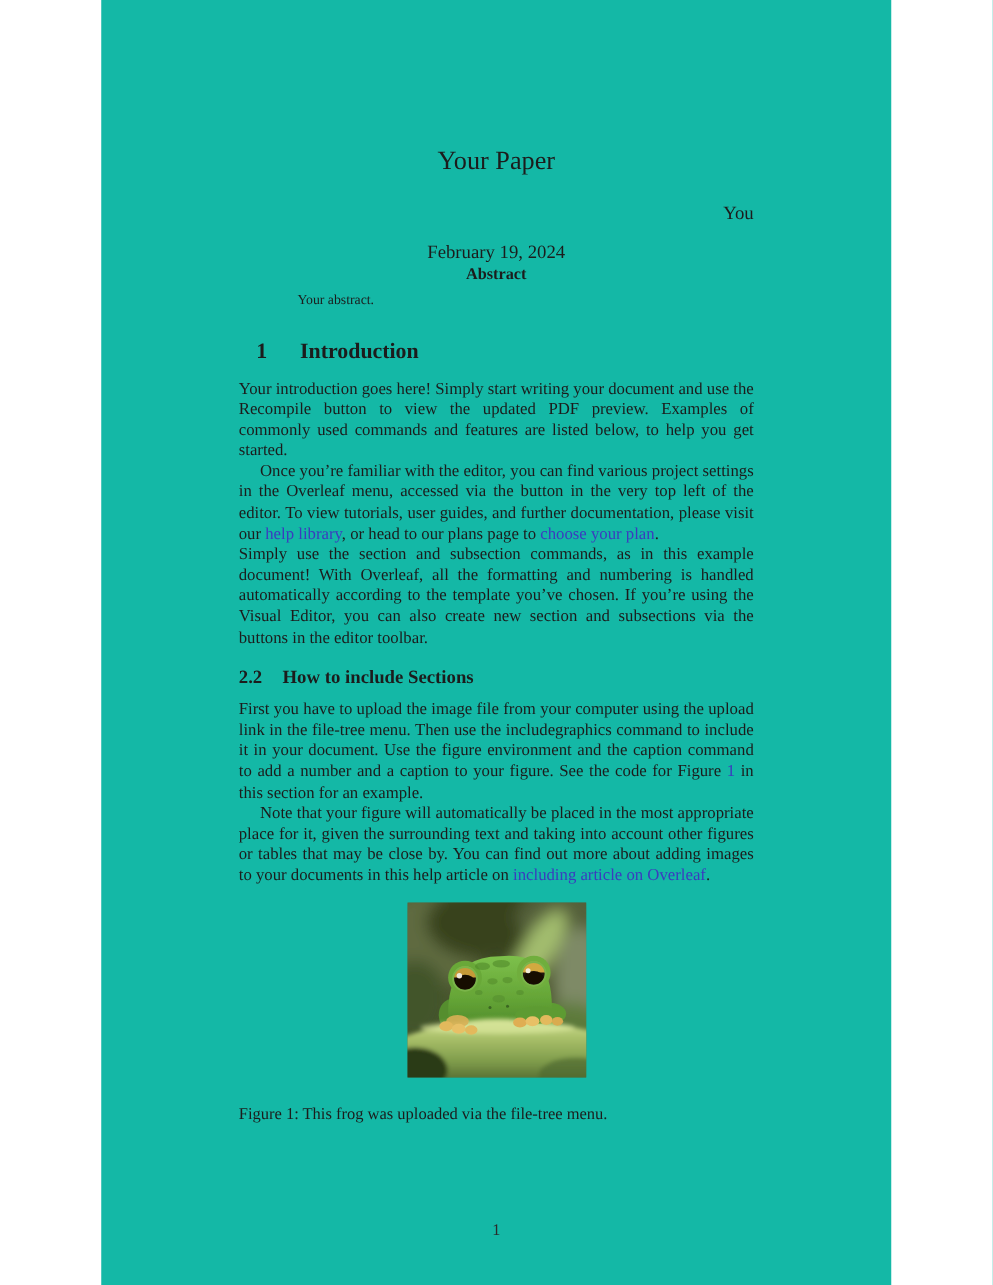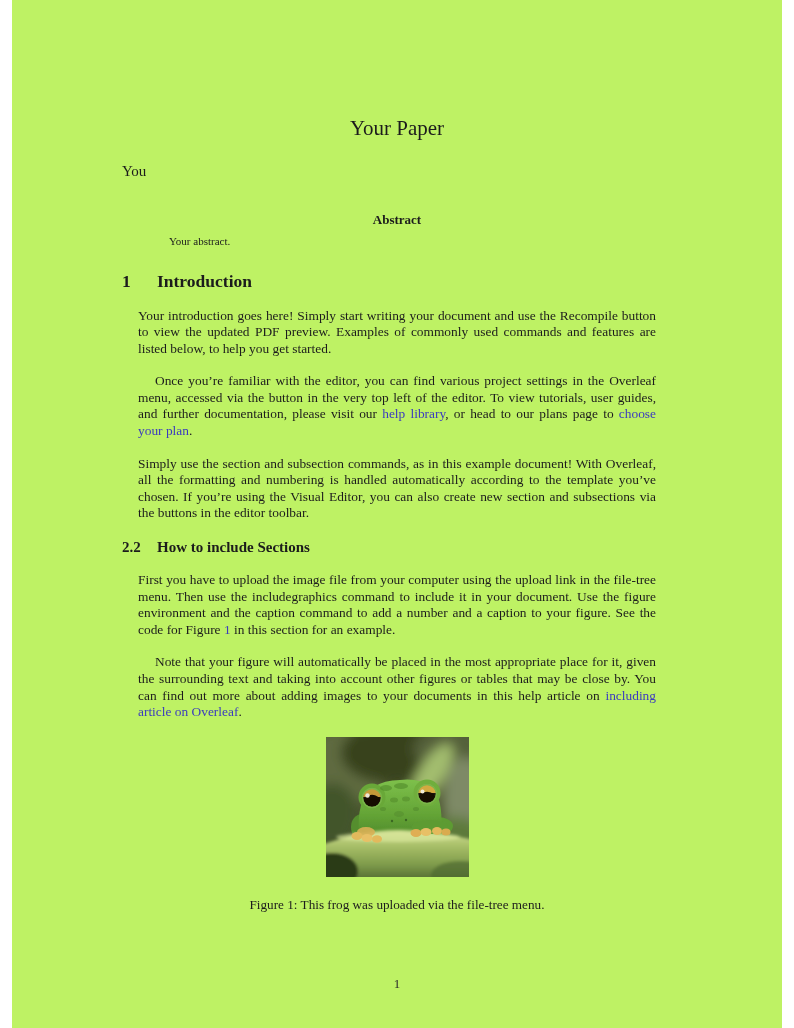--- a/index.html
+++ b/index.html
@@ -1,83 +1,83 @@
 <!DOCTYPE html>
 <html style="--link-color: #3b3bbf;"><head>
 <meta charset="utf-8">
 <title>Your Paper</title>
 <style>
   html, body { margin: 0; padding: 0; background: #ffffff; }
   .page {
     position: relative;
-    width: 770px;
+    width: 632px;
     height: 1028px;
     margin: 0 auto;
-    background: #bef264;
+    background: #14b8a6;
     font-family: "Liberation Serif", "DejaVu Serif", serif;
     color: #1c1c1c;
     overflow: hidden;
   }
   .content { padding: 116px 110px 0 110px; }
 
   .title {
     font-size: 21px;
     line-height: 25px;
     font-weight: normal;
     text-align: center;
     margin: 0 0 0 0;
   }
   .author {
     font-size: 15px;
     line-height: 18px;
-    text-align: left;
+    text-align: right;
     margin: 21px 0 0 0;
   }
   .date {
     font-size: 15px;
     line-height: 18px;
     text-align: center;
     margin: 13px 0 0 0;
   }
 
-  .abstract-wrap { margin-top: 32px; }
+  .abstract-wrap { }
   .abstract-heading {
     font-size: 13px;
     line-height: 16px;
     font-weight: bold;
     text-align: center;
     margin: 0 0 5px 0;
   }
   .abstract-body {
     margin: 0 30px;
     text-indent: 17px;
     font-size: 11px;
     line-height: 16.5px;
   }
 
   h2.section {
     font-size: 17.5px;
     line-height: 21px;
     font-weight: bold;
-    margin: 21px 0 12px 0;
+    margin: 21px 0 12px 14px;
   }
   h3.subsection {
     font-size: 15px;
     line-height: 18px;
     font-weight: bold;
     margin: 15px 0 8px 0;
   }
   .sec-num { display: inline-block; min-width: 35px; }
   .subsec-num { display: inline-block; min-width: 35px; }
 
   p.body-par {
     font-size: 13.4px;
     line-height: 16.6px;
     text-align: justify;
-    margin: 16px;
+    margin: 0;
   }
   p.indent { text-indent: 17px; }
 
   a.doc-link, a.doc-link:visited {
     color: var(--link-color, #3b3bbf);
     text-decoration: none;
     cursor: pointer;
   }
 
   figure.doc-figure {
@@ -87,41 +87,42 @@
   .figure-image {
     display: inline-block;
     width: 143px;
     height: 140px;
     line-height: 0;
   }
   figcaption.figure-caption {
     margin-top: 16px;
     font-size: 13.2px;
     line-height: 16px;
-    text-align: center;
+    text-align: left;
   }
 
   .page-footer {
     position: absolute;
     top: 976px;
     left: 0;
     width: 100%;
     text-align: center;
     font-size: 13px;
     color: #2a2a2a;
   }
 </style>
 </head>
 <body>
 
 <div class="page">
   <div class="content">
 
     <h1 class="title">Your Paper</h1>
     <div class="author">You</div>
+    <div class="date">February 19, 2024</div>
 
     <div class="abstract-wrap">
       <div class="abstract-heading">Abstract</div>
       <div class="abstract-body">Your abstract.</div>
     </div>
 
     <h2 class="section"><span class="sec-num">1</span><span>Introduction</span></h2>
 
     <p class="body-par"><span>Your introduction goes here! Simply start writing your document and use the Recompile button to view the updated PDF preview. Examples of commonly used commands and features are listed below, to help you get started.</span></p>
     <p class="body-par indent"><span>Once you’re familiar with the editor, you can find various project settings in the Overleaf menu, accessed via the button in the very top left of the editor. To view tutorials, user guides, and further documentation, please visit our </span><a class="doc-link" href="#">help library</a><span>, or head to our plans page to </span><a class="doc-link" href="#">choose your plan</a><span>.</span></p>

